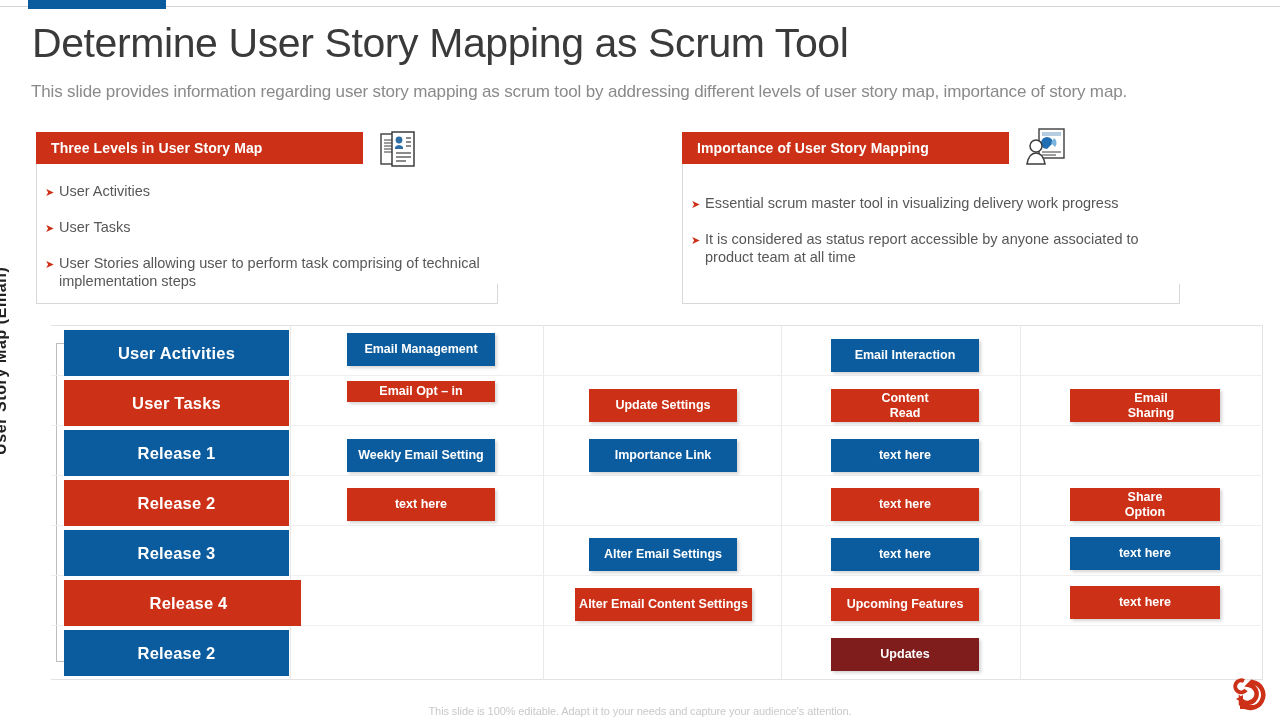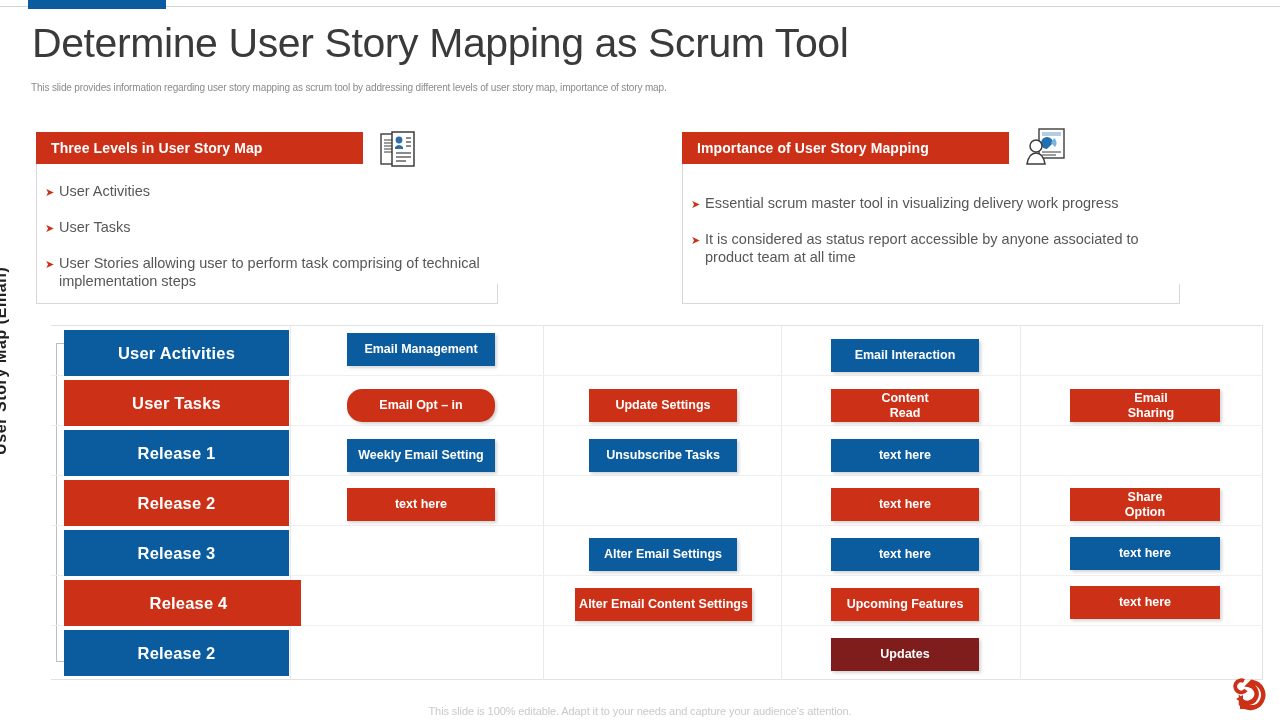--- a/index.html
+++ b/index.html
@@ -36,21 +36,21 @@
     left: 32px; top: 20px;
     font-size: 41px;
     font-weight: 400;
     letter-spacing: -0.4px;
     color: #3a3a3a;
     white-space: nowrap;
   }
   #page-subtitle {
     position: absolute;
     left: 31px; top: 82px;
-    font-size: 10px;
+    font-size: 17px;
     color: #8a8a8a;
     letter-spacing: -0.15px;
     white-space: nowrap;
   }
 
   
   .panel { position: absolute; }
   .panel-head {
     position: absolute;
     left: 0; top: 0;
@@ -315,38 +315,38 @@
       <span>Release 2</span>
     </div>
 
   <div class="chip" style="left: 296px; top: 8px; width: 148px; height: 33px; background: rgb(11, 92, 158);">
       <span>Email Management</span>
     </div>
   <div class="chip" style="left: 780px; top: 14px; width: 148px; height: 33px; background: rgb(11, 92, 158);">
       <span>Email Interaction</span>
     </div>
 
-  <div class="chip" style="left: 296px; top: 64px; width: 148px; height: 33px; background: rgb(204, 49, 24); border-radius: 15px;">
+  <div class="chip" style="left: 296px; top: 56px; width: 148px; height: 21px; background: rgb(204, 49, 24);">
       <span>Email Opt – in</span>
     </div>
   <div class="chip" style="left: 538px; top: 64px; width: 148px; height: 33px; background: rgb(204, 49, 24);">
       <span>Update Settings</span>
     </div>
   <div class="chip" style="left: 780px; top: 64px; width: 148px; height: 33px; background: rgb(204, 49, 24);">
       <span>Content<br>Read</span>
     </div>
   <div class="chip" style="left: 1019px; top: 64px; width: 150px; height: 33px; background: rgb(204, 49, 24); padding-left: 16px;">
       <span>Email<br>Sharing</span>
     </div>
 
   <div class="chip" style="left: 296px; top: 114px; width: 148px; height: 33px; background: rgb(11, 92, 158);">
       <span>Weekly Email Setting</span>
     </div>
   <div class="chip" style="left: 538px; top: 114px; width: 148px; height: 33px; background: rgb(11, 92, 158);">
-      <span>Unsubscribe Tasks</span>
+      <span>Importance Link</span>
     </div>
   <div class="chip" style="left: 780px; top: 114px; width: 148px; height: 33px; background: rgb(11, 92, 158);">
       <span>text here</span>
     </div>
 
   <div class="chip" style="left: 296px; top: 163px; width: 148px; height: 33px; background: rgb(204, 49, 24);">
       <span>text here</span>
     </div>
   <div class="chip" style="left: 780px; top: 163px; width: 148px; height: 33px; background: rgb(204, 49, 24);">
       <span>text here</span>

